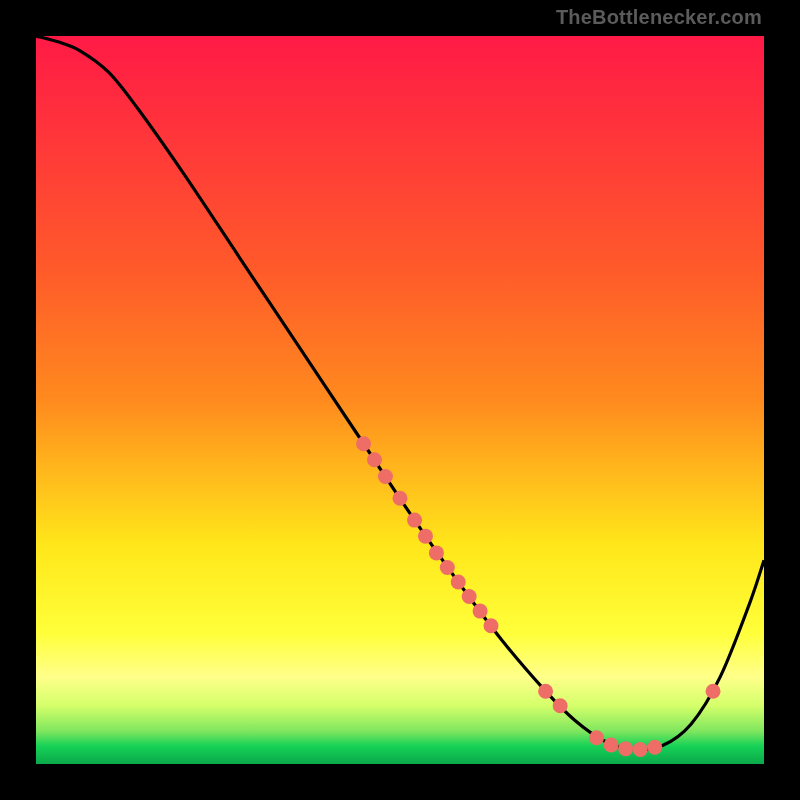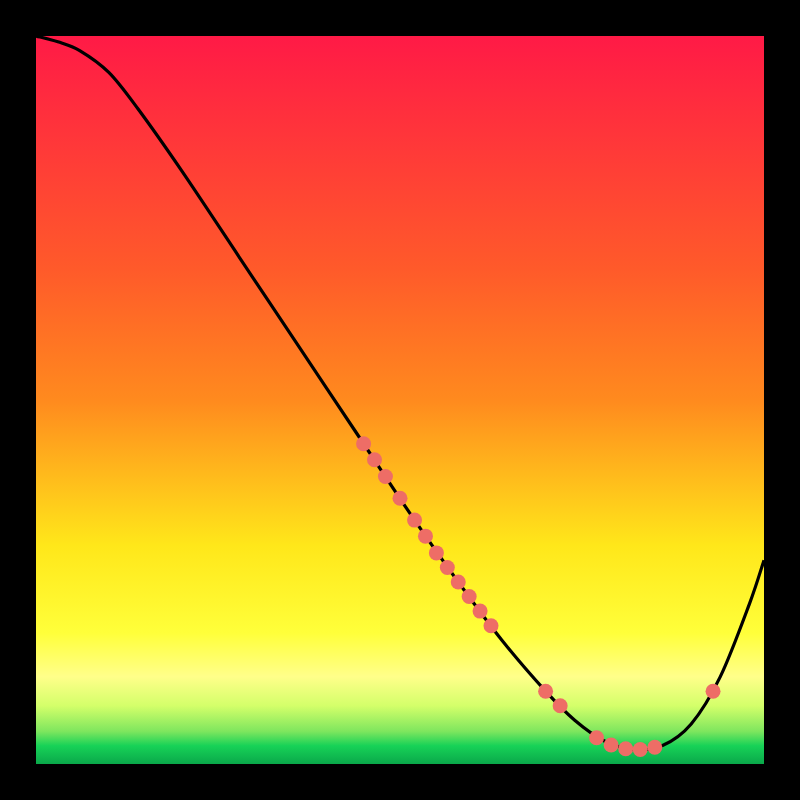--- a/index.html
+++ b/index.html
@@ -86,13 +86,14 @@
           <circle cx="560.56" cy="701.79" r="7.5" fill="#ee6d66"></circle>
           <circle cx="575.12" cy="709.07" r="7.5" fill="#ee6d66"></circle>
           <circle cx="589.68" cy="712.71" r="7.5" fill="#ee6d66"></circle>
           <circle cx="604.24" cy="713.44" r="7.5" fill="#ee6d66"></circle>
           <circle cx="618.80" cy="711.26" r="7.5" fill="#ee6d66"></circle>
           <circle cx="677.04" cy="655.20" r="7.5" fill="#ee6d66"></circle>
         </g>
     </svg>
   </div>
 
+  <div class="attribution">TheBottlenecker.com</div>
 </div>
 
 </body></html>

